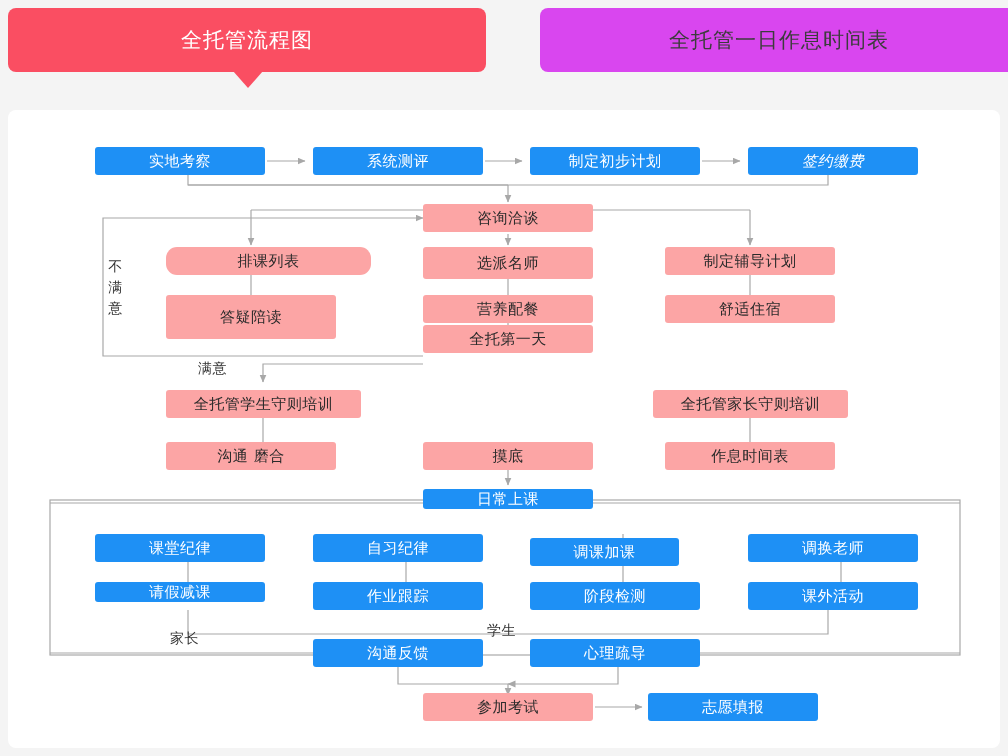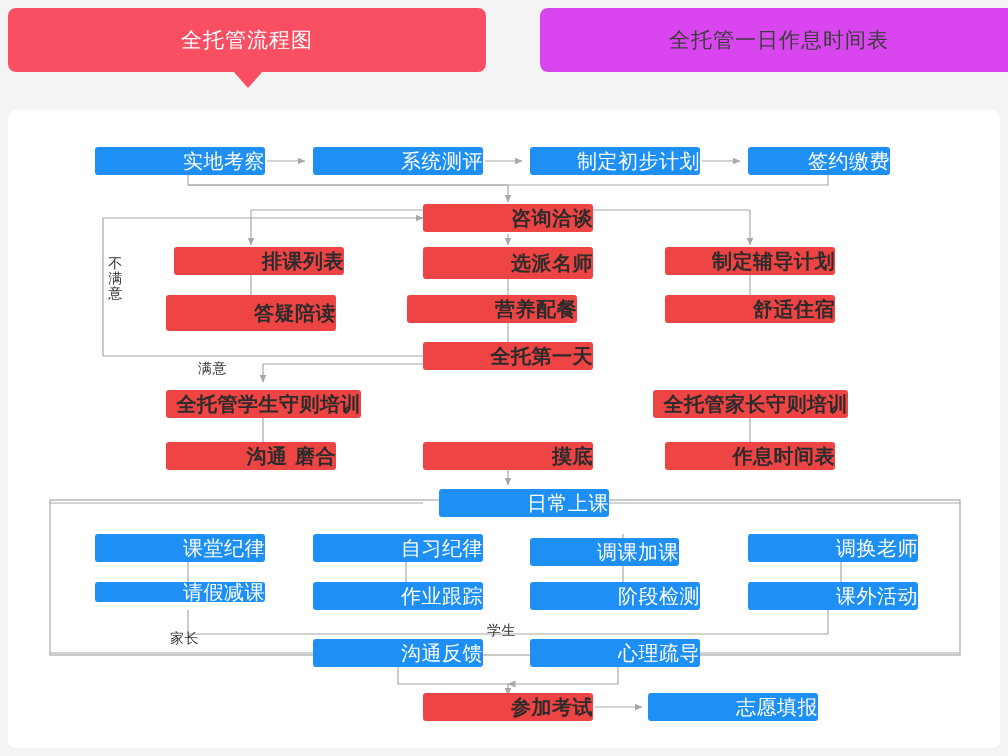--- a/index.html
+++ b/index.html
@@ -31,34 +31,34 @@
   
   #canvas{
     position:absolute;left:8px;top:110px;width:992px;height:638px;
     background:#fff;border-radius:8px;overflow:hidden;
   }
   #svg{position:absolute;left:0;top:0;width:992px;height:638px;}
 
   
   .node{
     position:absolute;box-sizing:border-box;
-    display:flex;align-items:center;justify-content:flex-end;
-    font-size:20px;border-radius:3px;white-space:nowrap;
+    display:flex;align-items:center;justify-content:center;
+    font-size:15px;border-radius:3px;white-space:nowrap;
     letter-spacing:.5px;
   }
   .node.blue{background:#1e90f5;color:#fff;}
-  .node.yellow{background:#ef4444;color:#2b2b2b;font-weight:bold;}
+  .node.yellow{background:#fca5a5;color:#2b2b2b;}
 
   
   .lbl{
     position:absolute;font-size:14px;color:#333;
     white-space:nowrap;letter-spacing:.5px;
   }
   .lbl.vert{
-    white-space:normal;width:15px;line-height:15px;text-align:center;
+    white-space:normal;width:15px;line-height:21px;text-align:center;
   }
 </style>
 </head>
 <body>
 
 <div id="root">
 
   <div class="tab active">全托管流程图</div>
   <div class="tab-pointer"></div>
   <div class="tab inactive">全托管一日作息时间表</div>
@@ -132,63 +132,63 @@
     <div id="nodes">
         <div class="node blue" style="left: 87px; top: 37px; width: 170px; height: 28px;">
           <span>实地考察</span>
         </div>
         <div class="node blue" style="left: 305px; top: 37px; width: 170px; height: 28px;">
           <span>系统测评</span>
         </div>
         <div class="node blue" style="left: 522px; top: 37px; width: 170px; height: 28px;">
           <span>制定初步计划</span>
         </div>
-        <div class="node blue" style="left: 740px; top: 37px; width: 142px; height: 28px;">
+        <div class="node blue" style="left: 740px; top: 37px; width: 170px; height: 28px; font-style: italic;">
           <span>签约缴费</span>
         </div>
         <div class="node yellow" style="left: 415px; top: 94px; width: 170px; height: 28px;">
           <span>咨询洽谈</span>
         </div>
-        <div class="node yellow" style="left: 166px; top: 137px; width: 170px; height: 28px;">
+        <div class="node yellow" style="left: 158px; top: 137px; width: 205px; height: 28px; border-radius: 11px;">
           <span>排课列表</span>
         </div>
         <div class="node yellow" style="left: 415px; top: 137px; width: 170px; height: 32px;">
           <span>选派名师</span>
         </div>
         <div class="node yellow" style="left: 657px; top: 137px; width: 170px; height: 28px;">
           <span>制定辅导计划</span>
         </div>
-        <div class="node yellow" style="left: 158px; top: 185px; width: 170px; height: 36px;">
+        <div class="node yellow" style="left: 158px; top: 185px; width: 170px; height: 44px;">
           <span>答疑陪读</span>
         </div>
-        <div class="node yellow" style="left: 399px; top: 185px; width: 170px; height: 28px;">
+        <div class="node yellow" style="left: 415px; top: 185px; width: 170px; height: 28px;">
           <span>营养配餐</span>
         </div>
         <div class="node yellow" style="left: 657px; top: 185px; width: 170px; height: 28px;">
           <span>舒适住宿</span>
         </div>
-        <div class="node yellow" style="left: 415px; top: 232px; width: 170px; height: 28px;">
+        <div class="node yellow" style="left: 415px; top: 215px; width: 170px; height: 28px;">
           <span>全托第一天</span>
         </div>
         <div class="node yellow" style="left: 158px; top: 280px; width: 195px; height: 28px;">
           <span>全托管学生守则培训</span>
         </div>
         <div class="node yellow" style="left: 645px; top: 280px; width: 195px; height: 28px;">
           <span>全托管家长守则培训</span>
         </div>
         <div class="node yellow" style="left: 158px; top: 332px; width: 170px; height: 28px;">
           <span>沟通  磨合</span>
         </div>
         <div class="node yellow" style="left: 415px; top: 332px; width: 170px; height: 28px;">
           <span>摸底</span>
         </div>
         <div class="node yellow" style="left: 657px; top: 332px; width: 170px; height: 28px;">
           <span>作息时间表</span>
         </div>
-        <div class="node blue" style="left: 415px; top: 379px; width: 170px; height: 28px; margin-left: 16px;">
+        <div class="node blue" style="left: 415px; top: 379px; width: 170px; height: 20px;">
           <span>日常上课</span>
         </div>
         <div class="node blue" style="left: 87px; top: 424px; width: 170px; height: 28px;">
           <span>课堂纪律</span>
         </div>
         <div class="node blue" style="left: 305px; top: 424px; width: 170px; height: 28px;">
           <span>自习纪律</span>
         </div>
         <div class="node blue" style="left: 522px; top: 428px; width: 149px; height: 28px;">
           <span>调课加课</span>

